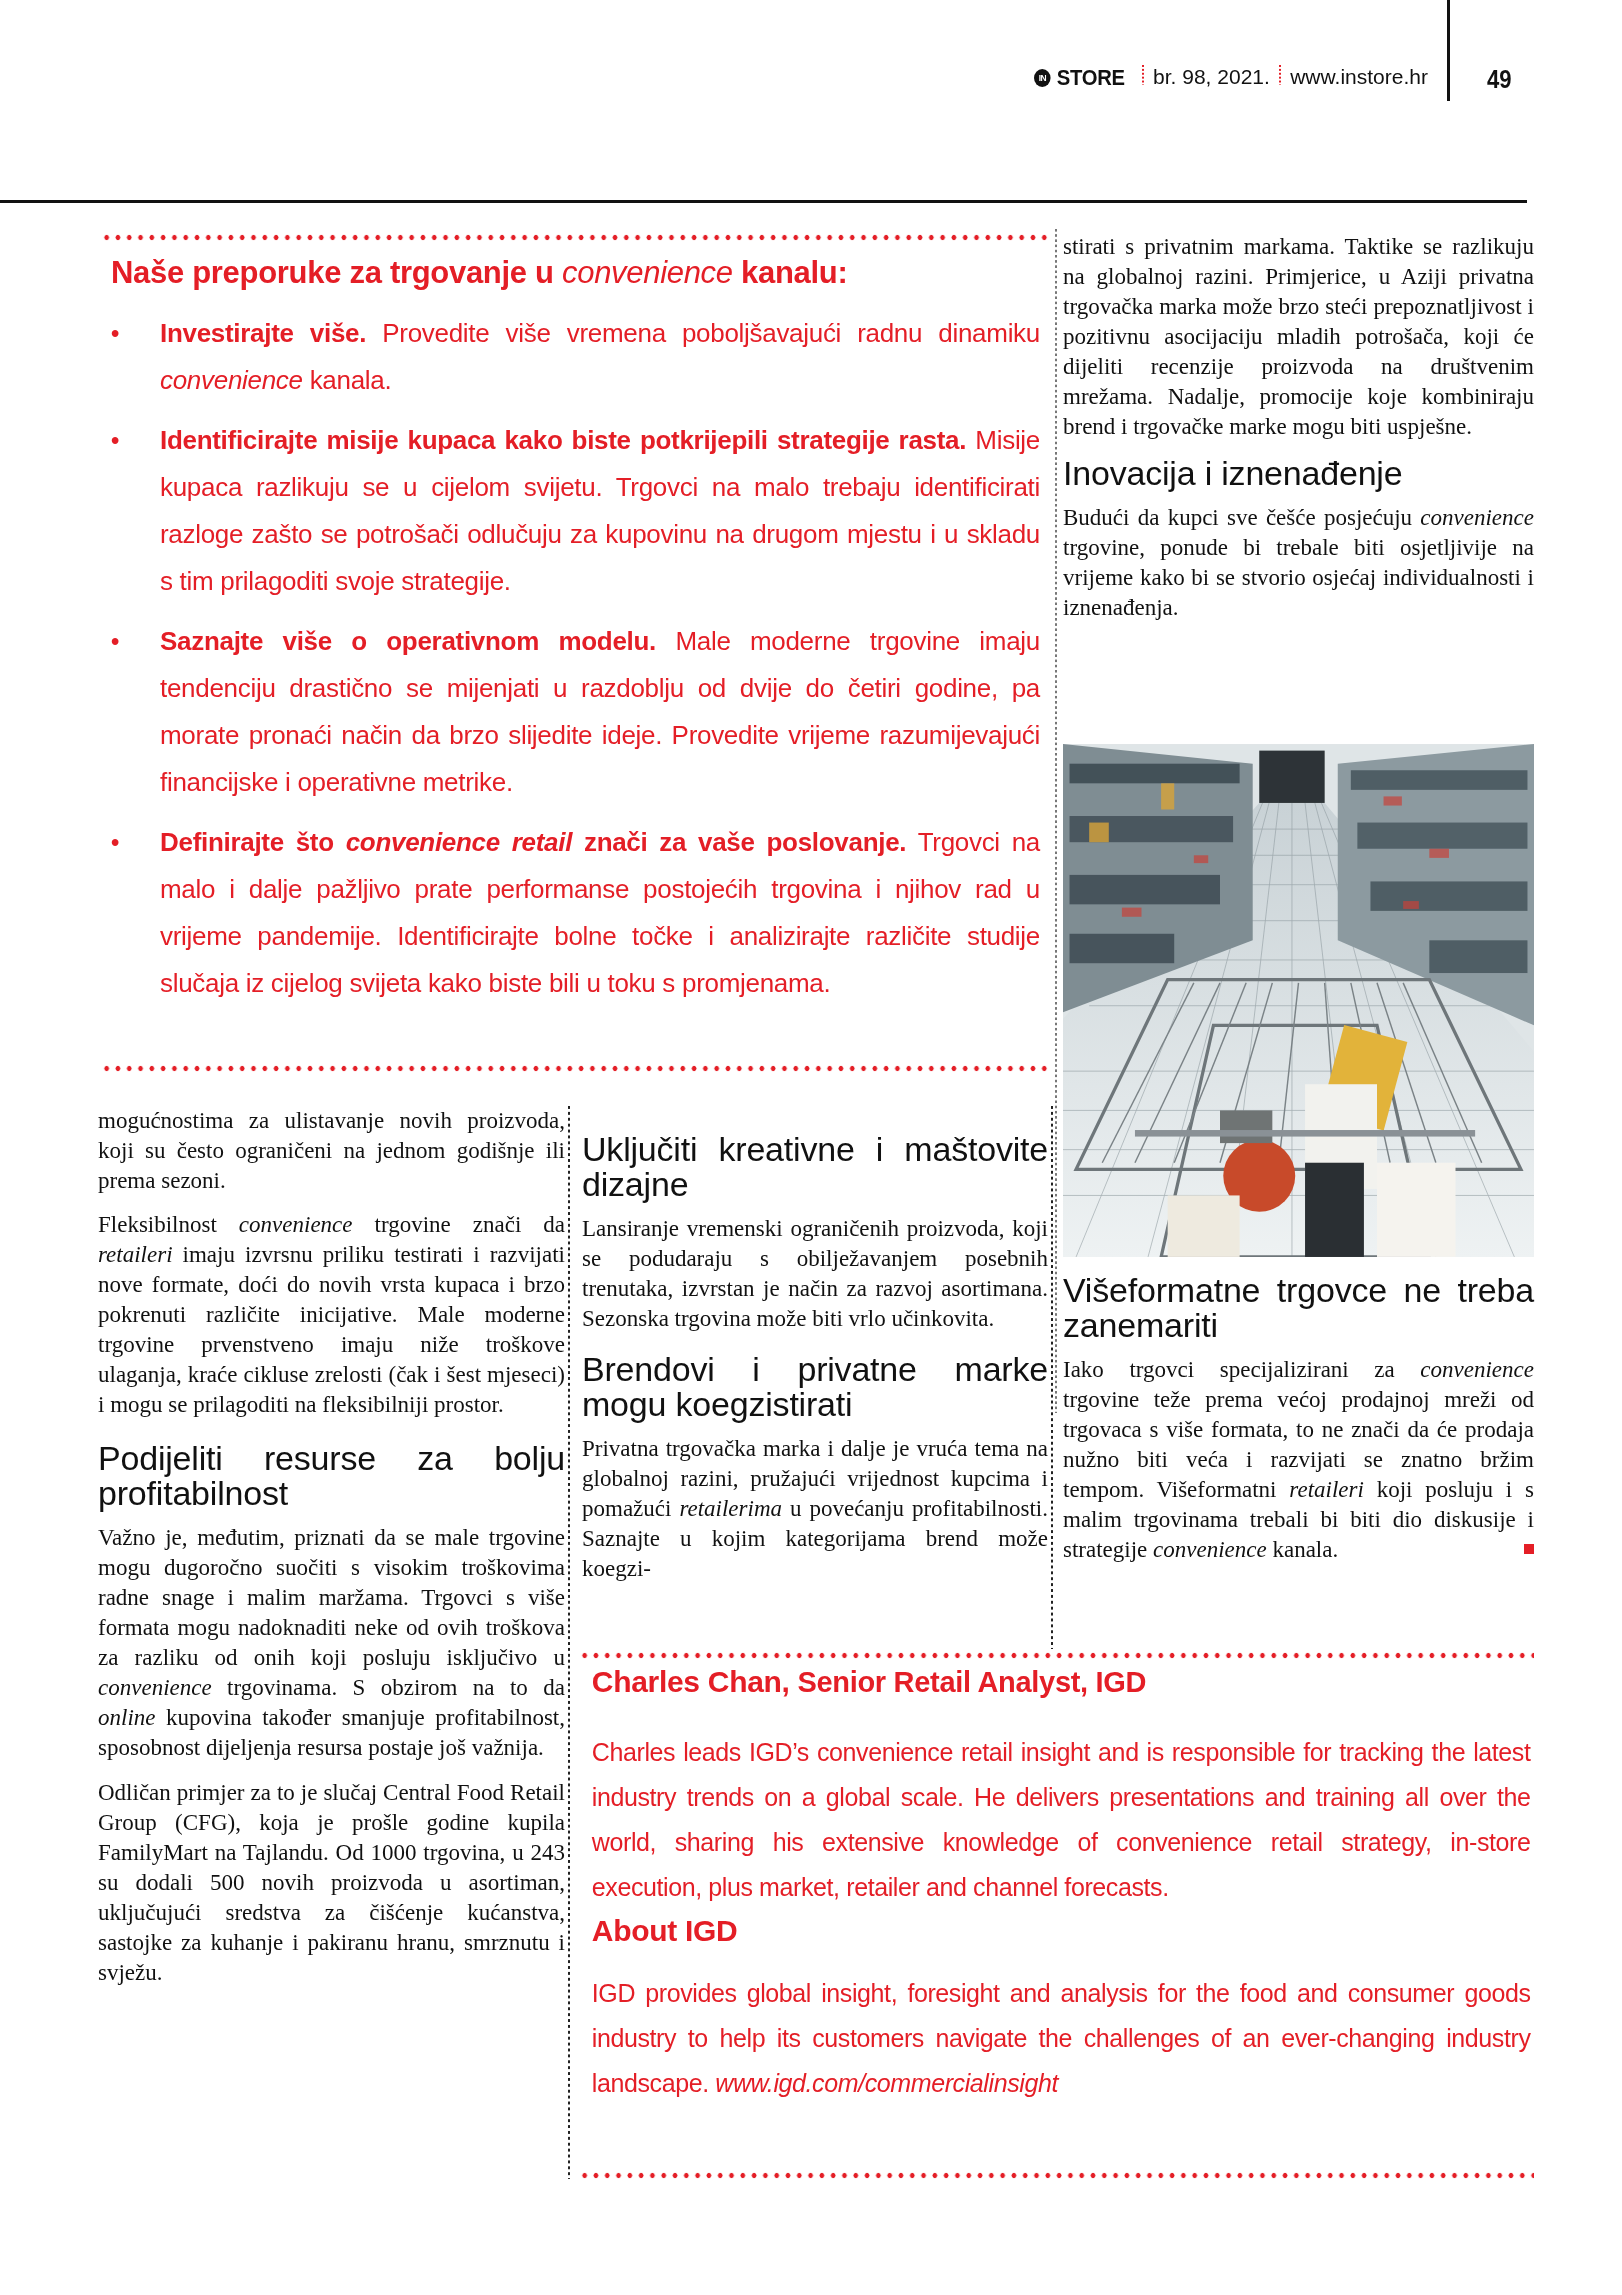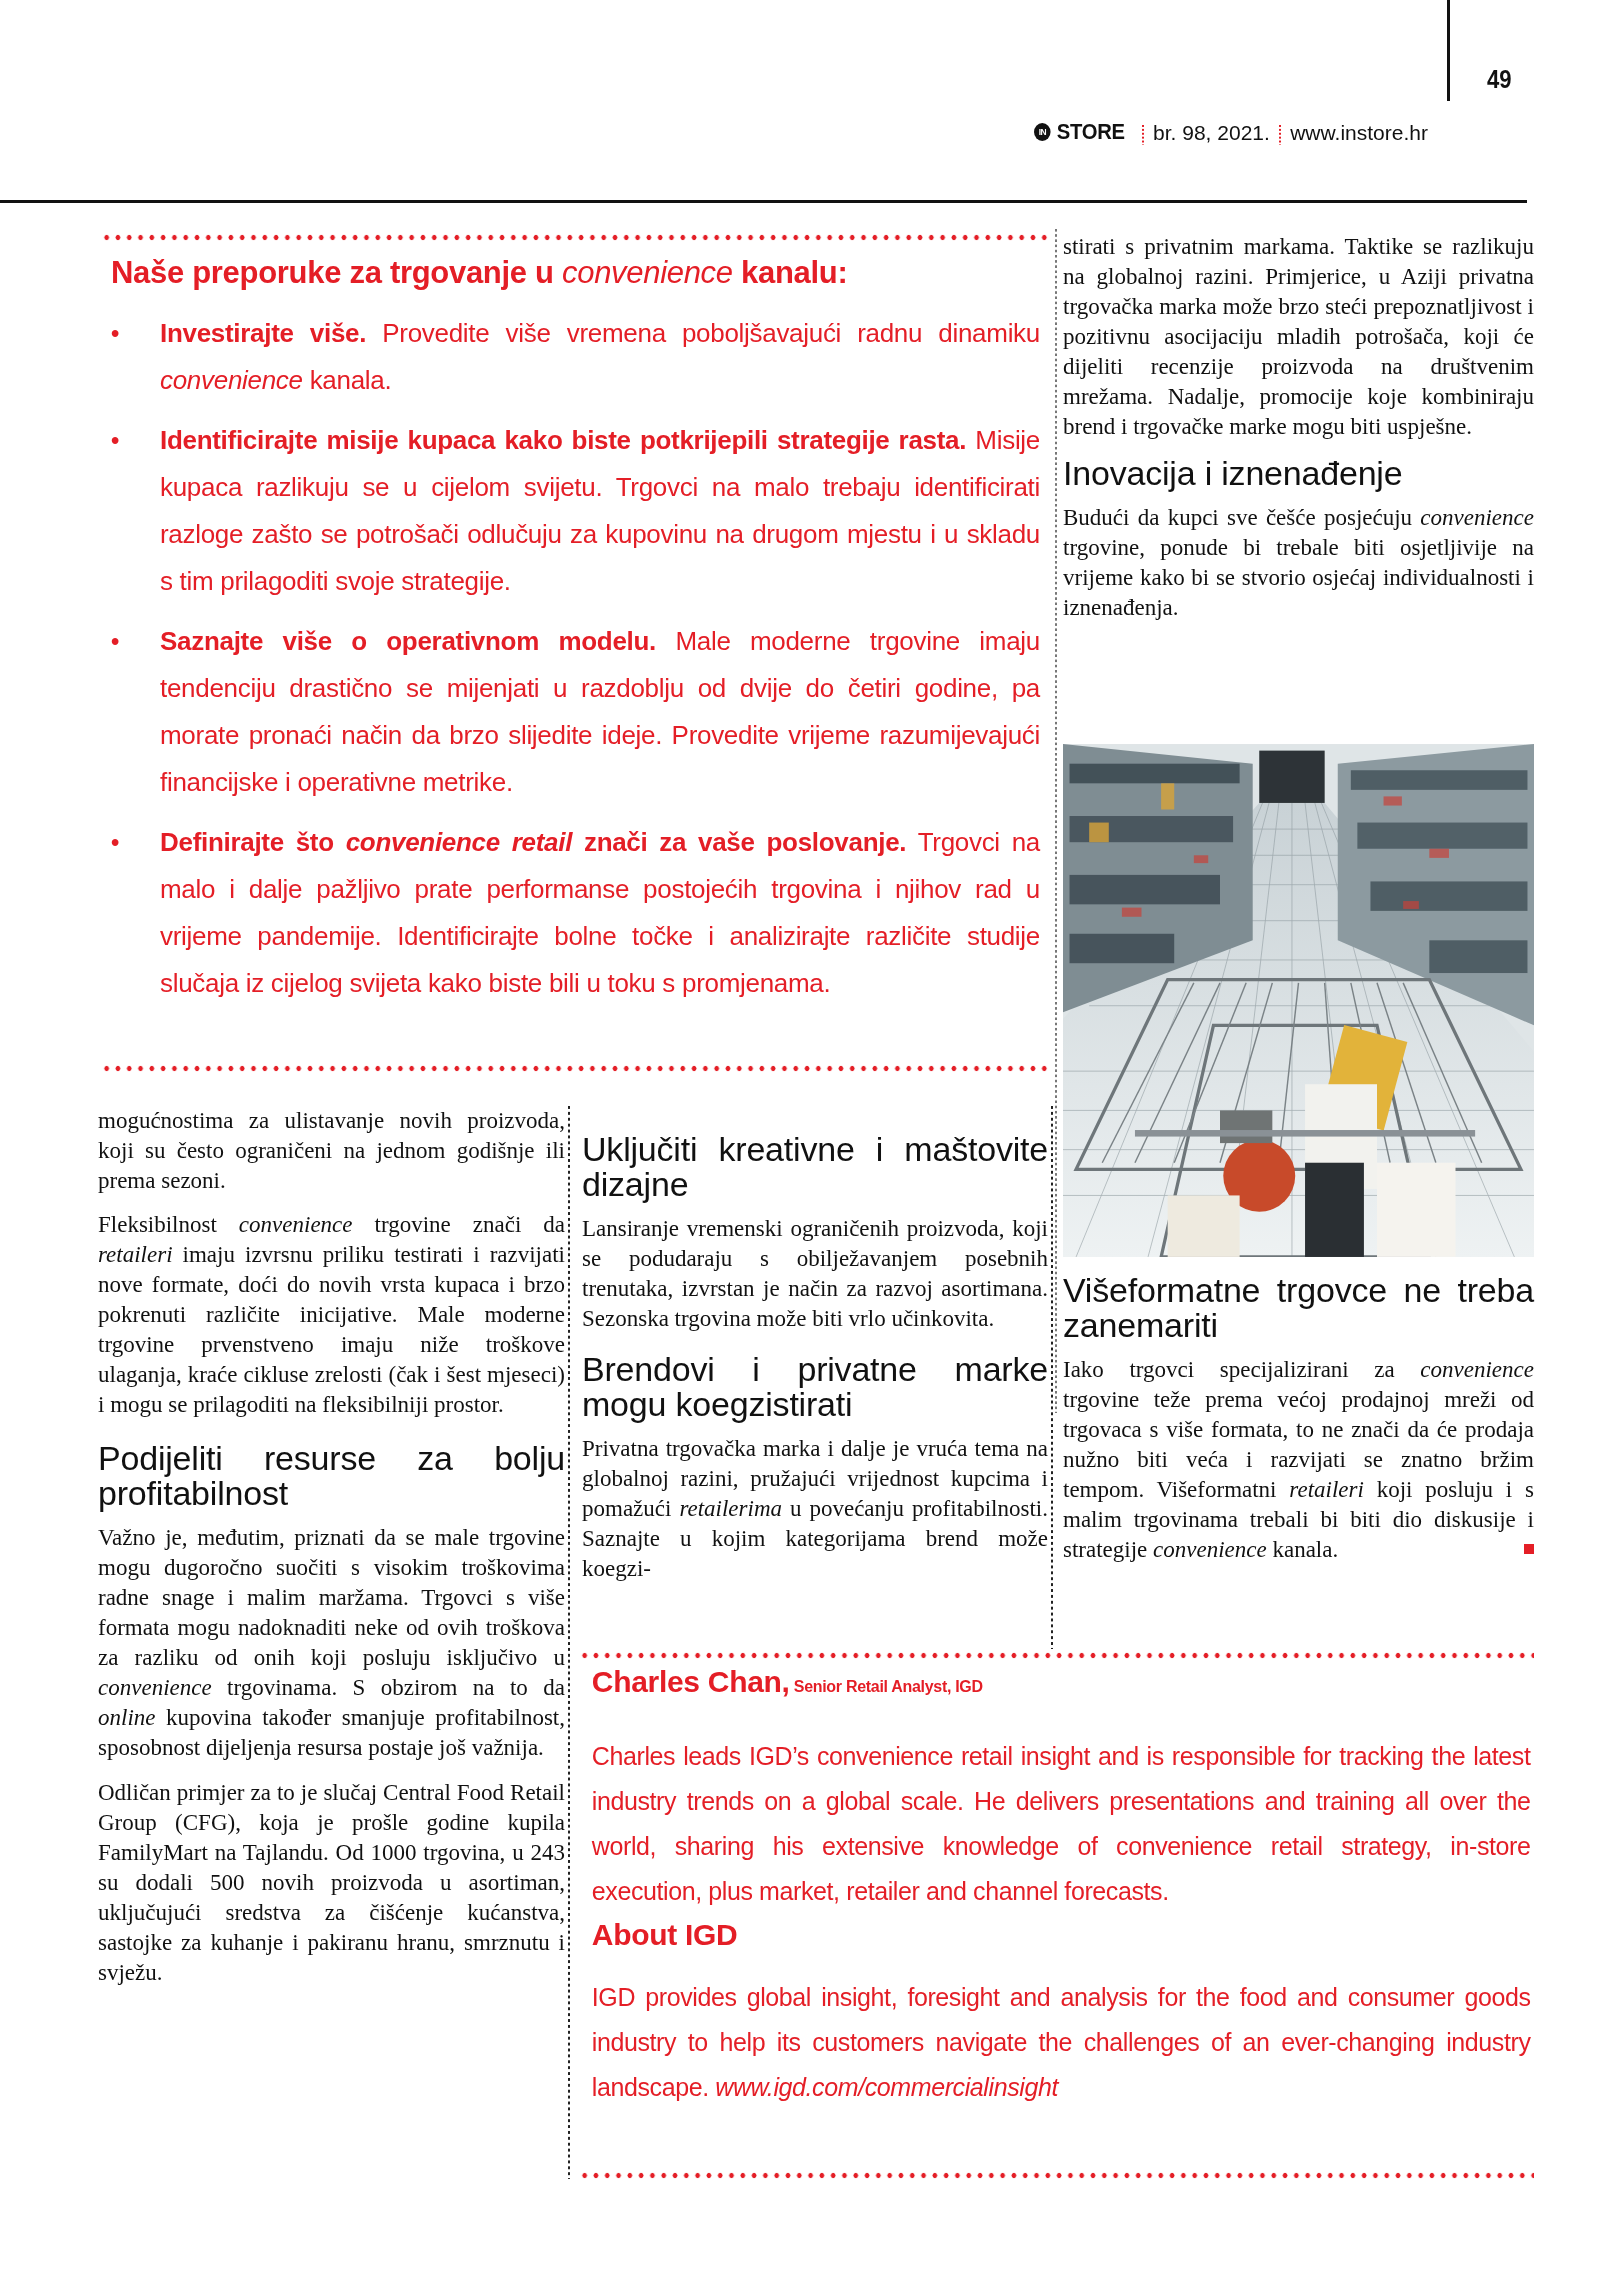--- a/index.html
+++ b/index.html
@@ -1,20 +1,20 @@
 <!DOCTYPE html>
 <html style="font-size:10.5px"><head>
 <meta charset="utf-8">
 <style>
   * { box-sizing: border-box; margin: 0; padding: 0; }
   html, body { width: 1623px; height: 2295px; background: #ffffff; }
   body { position: relative; overflow: hidden; font-family: "Liberation Sans", sans-serif; color: #111; }
 
   
-  .running-head { position: absolute; left: 1034px; top: 65px; height: 33px; display: flex; align-items: flex-end; gap: 9.2px; font-family: "Liberation Sans", sans-serif; font-size: 21px; color: #111; white-space: nowrap; margin-top: 47px; }
+  .running-head { position: absolute; left: 1034px; top: 65px; height: 33px; display: flex; align-items: flex-start; gap: 9.2px; font-family: "Liberation Sans", sans-serif; font-size: 21px; color: #111; white-space: nowrap; }
   .logo { display: flex; align-items: center; gap: 6.5px; font-weight: 700; font-size: 22px; letter-spacing: -0.3px; transform: scaleX(0.92); transform-origin: left center; }
   .logo-in { width: 18.3px; height: 18.3px; border-radius: 50%; background: #111; color: #fff; font-size: 9.2px; font-weight: 700; display: inline-flex; align-items: center; justify-content: center; letter-spacing: -0.7px; }
   .sep { width: 2px; height: 19.6px; background-image: linear-gradient(#e41e26 50%, transparent 50%); background-size: 2px 3.9px; }
   .vrule { position: absolute; left: 1447px; top: 0; width: 3.3px; height: 101px; background: #111; }
   .page-num { position: absolute; left: 1487px; top: 64px; font-size: 26px; font-weight: 700; font-family: "Liberation Sans", sans-serif; transform: scaleX(0.85); transform-origin: left; }
   .top-rule { position: absolute; left: 0; top: 200px; width: 1527px; height: 3.3px; background: #111; }
 
   
   .dots-h { position: absolute; height: 6.5px; background-image: radial-gradient(circle, #e41e26 2.2px, transparent 2.6px); background-size: 11.3px 6.5px; background-repeat: repeat-x; }
   .dots-v { position: absolute; width: 2px; background-image: linear-gradient(#777 50%, transparent 50%); background-size: 2px 5.2px; }
@@ -44,21 +44,21 @@
 
   
   .photo { position: absolute; left: 1063px; top: 744px; width: 471px; height: 513px; overflow: hidden; background: #e8eced; }
   .photo svg { display: block; }
 
   .end-mark { display: inline-block; width: 10.5px; height: 10.5px; background: #e41e26; float: right; margin-top: 9.2px; }
 
   
   .bio { position: absolute; left: 582px; top: 1661px; width: 955px; color: #e41e26; }
   .bio-name { font-size: 30px; font-weight: 700; line-height: 41px; letter-spacing: -0.3px; padding-left: 9.8px; }
-  .bio-name .role { font-size: 16px; }
+  .bio-name .role { font-size: 29px; }
   .bio-text { font-size: 25px; line-height: 45px; padding-left: 9.8px; padding-right: 6.5px; margin-top: 27px; font-weight: 300; letter-spacing: -0.4px; text-align: justify; }
   .bio-h { font-size: 30px; font-weight: 700; padding-left: 9.8px; line-height: 41px; letter-spacing: -0.3px; }
   .bio-text i { font-style: italic; }
 </style>
 </head>
 <body>
 
 <div class="running-head">
   <span class="logo">
     <span class="logo-in">IN</span>

